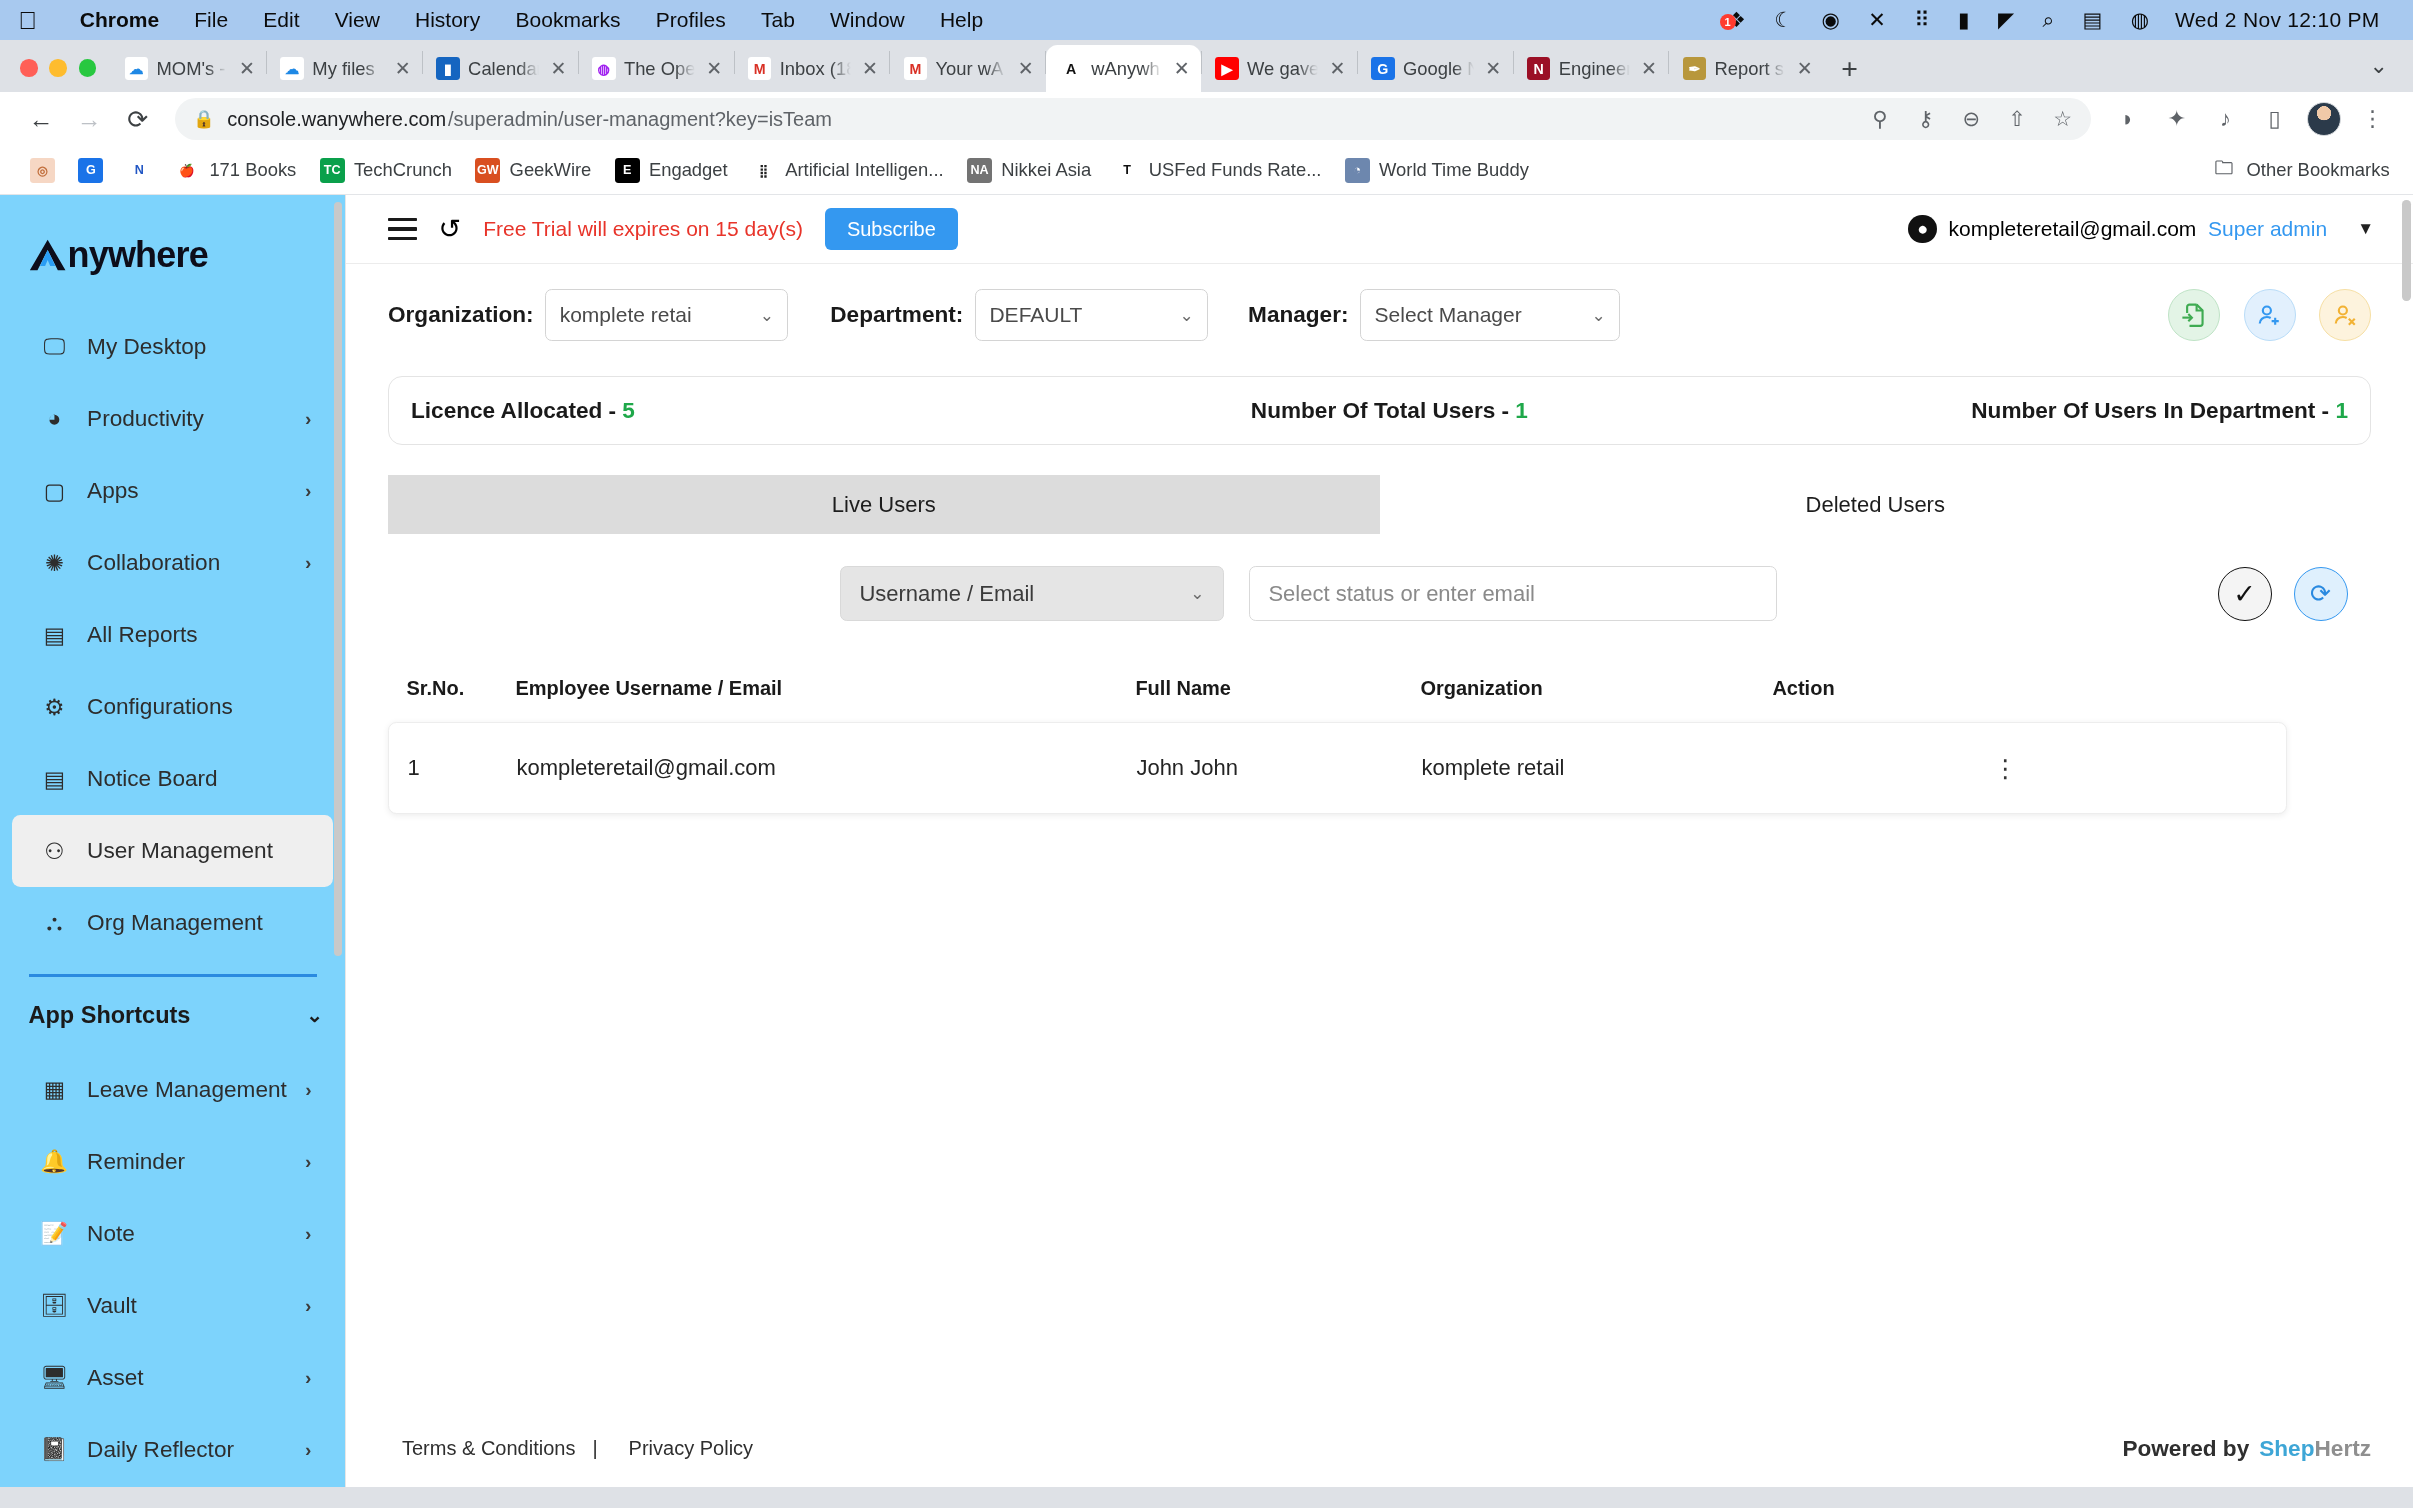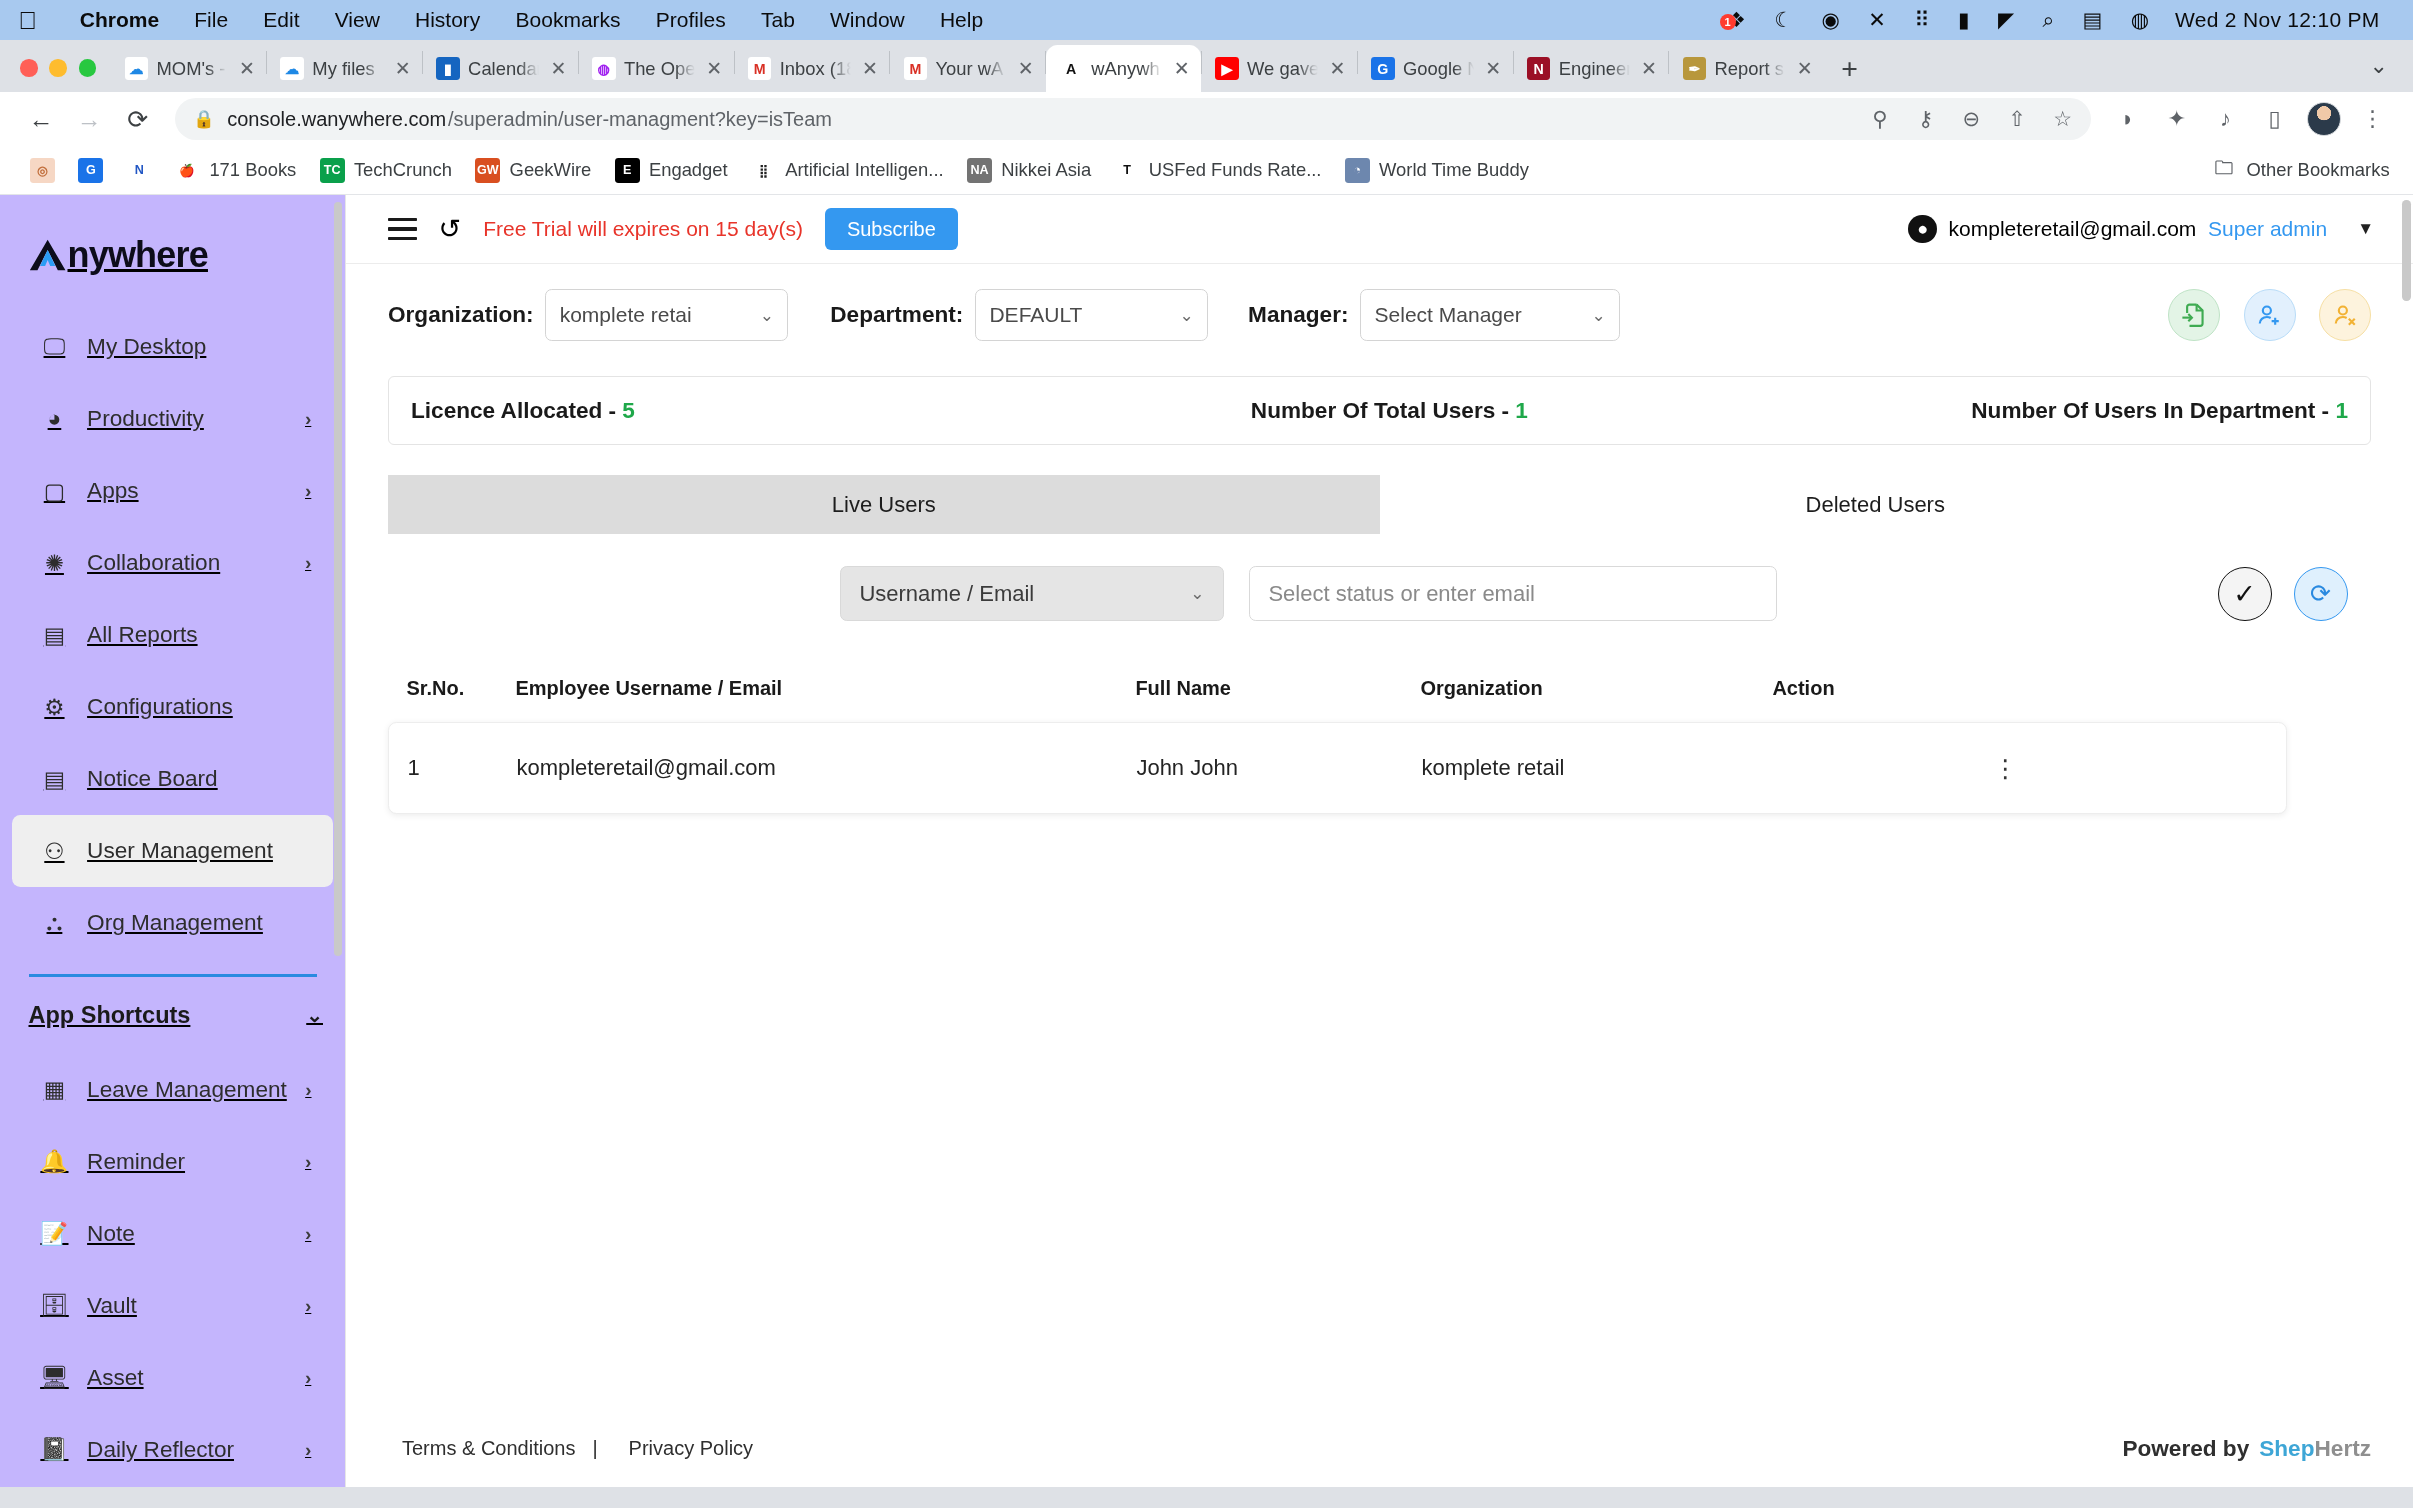--- a/index.html
+++ b/index.html
@@ -98,22 +98,22 @@
   }
   .bm { display: flex; align-items: center; gap: 9.2px; padding: 0 11.7px; white-space: nowrap; }
   .bmico { width: 25px; height: 25px; border-radius: 3.4px; flex: none;
            display:flex;align-items:center;justify-content:center;
            font-size: 12.6px; font-weight: bold; color: #fff; overflow: hidden;}
   .bm-right { margin-left: auto; display: flex; align-items: center; gap: 10px; padding-right: 5px;}
 
   
   .viewport { display: flex; height: 1292px; background: #fff; position: relative; }
   .sidebar {
-    width: 346px; background: #c4b5fd; flex: none; position: relative;
-    border-right: 0.8px solid #e6e6e6; overflow: hidden; text-decoration: underline;
+    width: 346px; background: #7dd3fc; flex: none; position: relative;
+    border-right: 0.8px solid #e6e6e6; overflow: hidden;
   }
   .logo { padding: 39px 0 0 28.5px; display: flex; align-items: center; }
   .logo-txt { font-size: 36px; font-weight: bold; letter-spacing: -0.8px; color: #0d0d1a; position: relative; }
   .logo-mark { position: relative; display:inline-block; width: 39px; height: 34px; vertical-align: -3.4px; }
   .navlist { margin-top: 35px; }
   .navitem {
     height: 72px; display: flex; align-items: center; gap: 18.4px;
     padding: 0 22px 0 28.5px; font-size: 22.6px; color: #2d2d2d;
     margin: 0 11.7px; border-radius: 8.4px;
   }
@@ -165,21 +165,21 @@
   }
   .fsel .v { flex: 1; overflow: hidden; }
   .fsel .cv { color: #6b6b6b; font-size: 17px; }
   .round-actions { margin-left: auto; display: flex; align-items: center; gap: 23.5px; }
   .rbtn { width: 52px; height: 52px; border-radius: 50%; display:flex;align-items:center;justify-content:center; }
   .rbtn.green { background: #e3f4e6; border: 0.8px solid #bfe3c6; }
   .rbtn.blue  { background: #e2f0fd; border: 0.8px solid #b9dcf8; }
   .rbtn.amber { background: #fdf3dd; border: 0.8px solid #f6dfa4; }
 
   .statsbar {
-    margin: 20px 42px 0 42px; border: 0.8px solid #e4e4e4; border-radius: 6px;
+    margin: 20px 42px 0 42px; border: 0.8px solid #e4e4e4; border-radius: 14px;
     height: 69px; display: flex; align-items: center; font-size: 22.6px; font-weight: bold;
     color: #1a1a1a;
   }
   .stat { padding: 0 22px; white-space: nowrap; }
   .stat .num { color: #1fa84a; }
   .stat.s1 { width: 34%; }
   .stat.s2 { width: 33%; text-align: center; }
   .stat.s3 { width: 33%; text-align: right; }
 
   .tabsrow {

